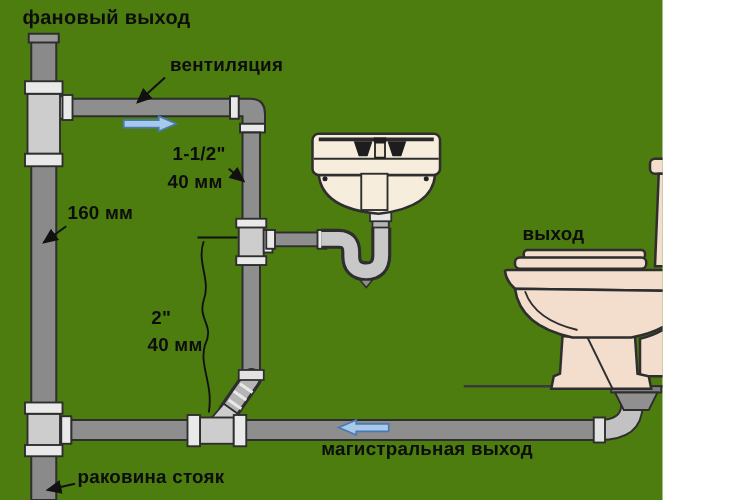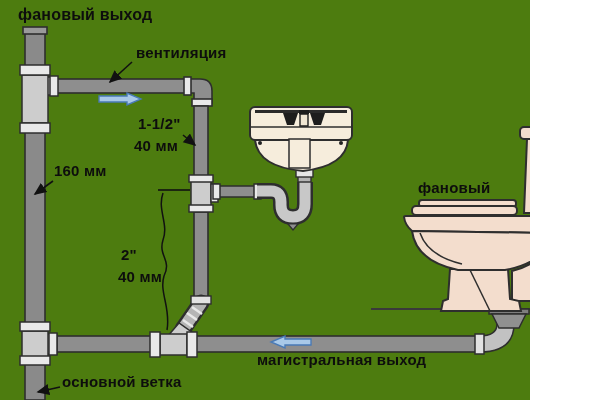--- a/index.html
+++ b/index.html
@@ -155,17 +155,17 @@
     </g>
   </svg>
 
   <div class="lbl lbl-lg" style="left:18px;top:6px;">фановый выход</div>
   <div class="lbl" style="left:136px;top:45px;text-align:center;">вентиляция</div>
   <div class="lbl" style="left:138px;top:116px;">1-1/2"</div>
   <div class="lbl" style="left:134px;top:138px;">40 мм</div>
   <div class="lbl" style="left:54px;top:163px;">160 мм</div>
   <div class="lbl" style="left:121px;top:247px;">2"</div>
   <div class="lbl" style="left:118px;top:269px;">40 мм</div>
-  <div class="lbl" style="left:418px;top:180px;">фановый</div>
+  <div class="lbl" style="left:418px;top:180px;">выход</div>
   <div class="lbl" style="left:257px;top:352px;">магистральная выход</div>
-  <div class="lbl" style="left:62px;top:374px;">основной ветка</div>
+  <div class="lbl" style="left:62px;top:374px;">раковина стояк</div>
 
 </div>
 
 </body></html>

